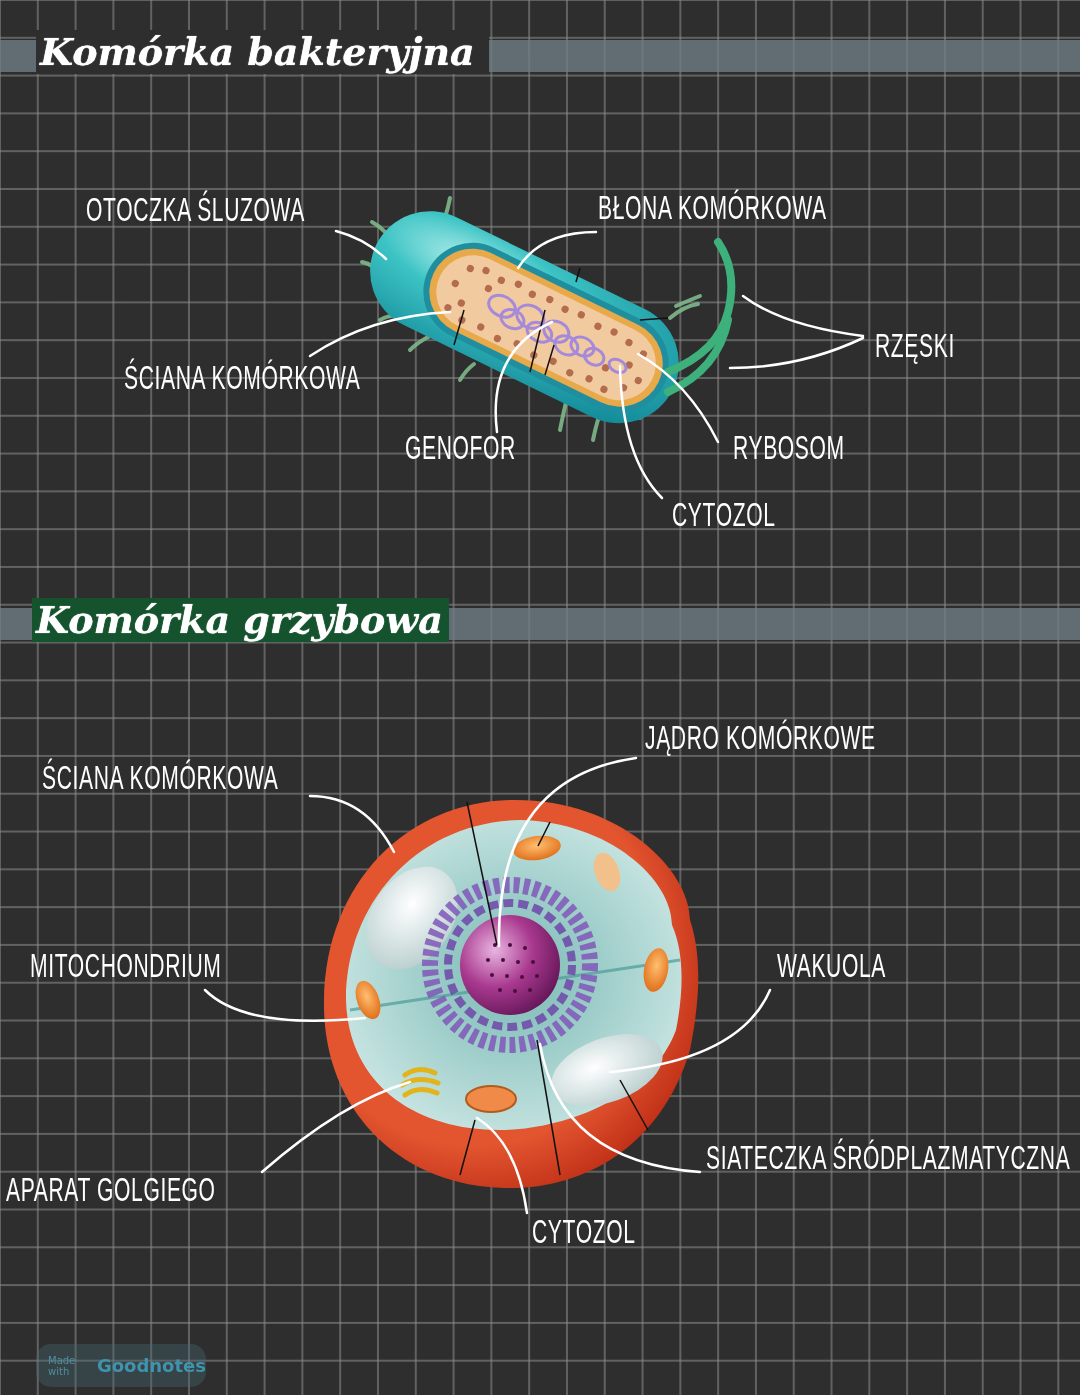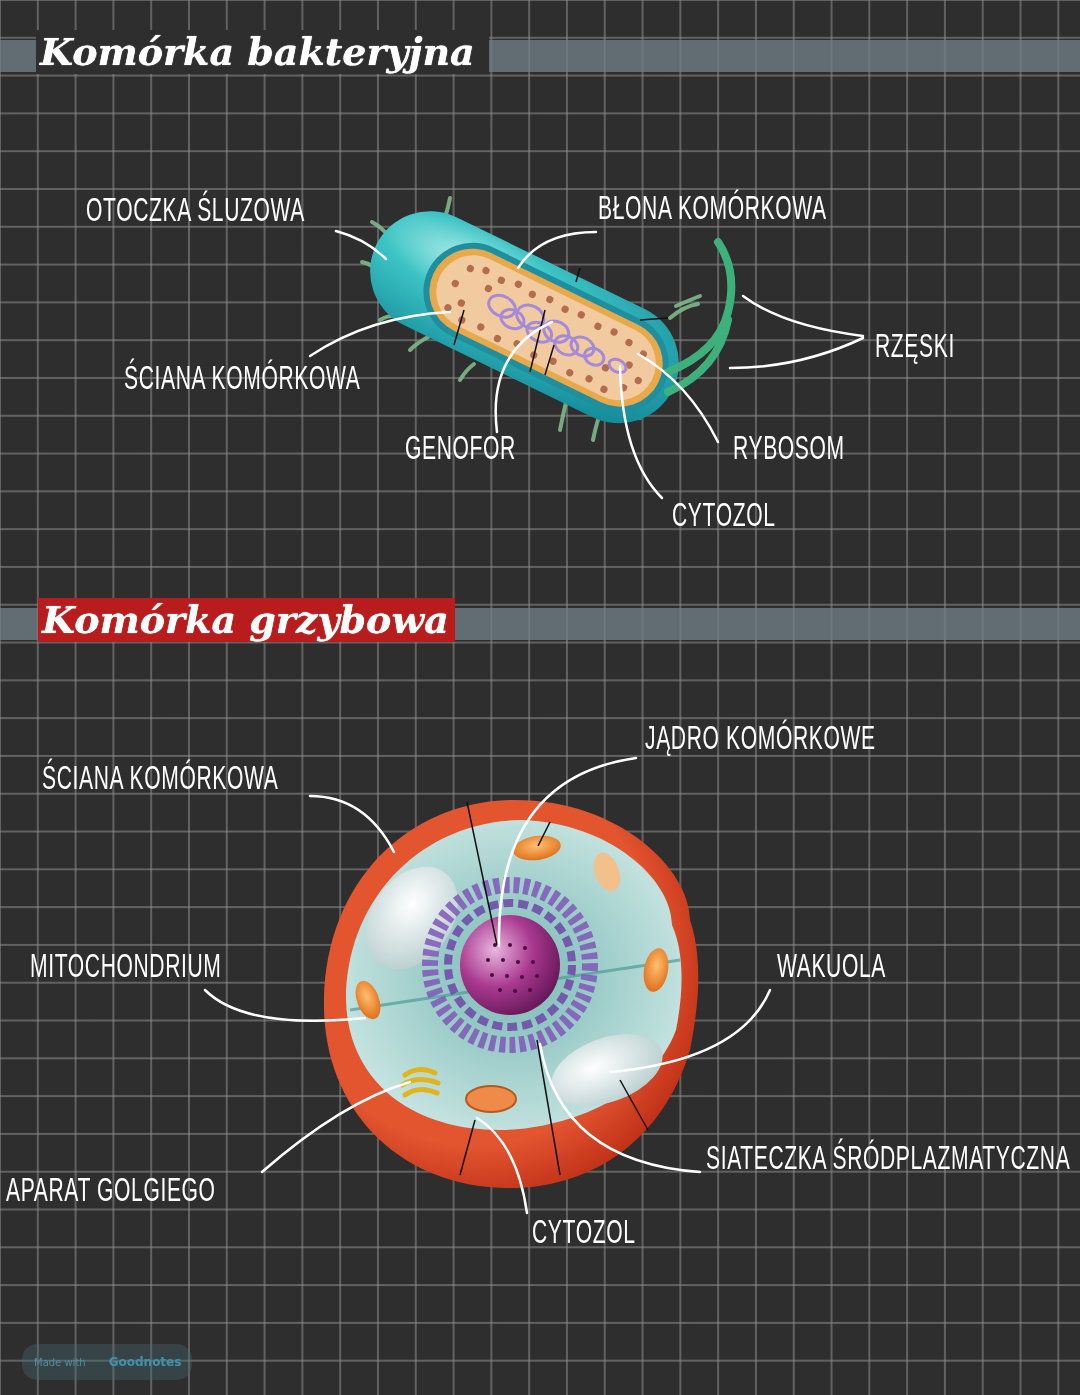--- a/index.html
+++ b/index.html
@@ -25,35 +25,35 @@
   }
   .label {
     position: absolute; color: #ffffff;
     font-family: "Liberation Sans Narrow", "Liberation Sans", sans-serif;
     font-size: 34px; font-weight: normal; white-space: nowrap;
     transform: scaleX(0.62); transform-origin: left top;
     letter-spacing: 1px;
   }
   svg.art { position: absolute; left: 0; top: 0; pointer-events: none; }
   .badge {
-    position: absolute; left: 22px; top: 1344px; width: 170px; height: 36px;
+    position: absolute; left: 36px; top: 1344px; width: 170px; height: 43px;
     border-radius: 15px; background: rgba(70,110,120,0.35);
-    display: flex; align-items: center; gap: 23px; padding-left: 12px; box-sizing: border-box;
+    display: flex; align-items: center; gap: 9px; padding-left: 12px; box-sizing: border-box;
   }
   .badge .made { color: #4f8fa0; font-size: 10px; font-family: "DejaVu Sans", sans-serif; }
-  .badge .brand { color: #3f93ad; font-size: 12px; font-family: "DejaVu Sans", sans-serif; font-weight: bold; text-align: right; }
+  .badge .brand { color: #3f93ad; font-size: 18px; font-family: "DejaVu Sans", sans-serif; font-weight: bold; text-align: right; }
 </style>
 </head>
 <body>
 
 <div class="band" style="top:40px;"></div>
 <div class="band" style="top:608px;"></div>
 
 <div class="section-title" style="left:36px; top:30px; background:#2e2e2e; padding:0 14px 0 4px; height:44px; line-height:44px;">Komórka bakteryjna</div>
-<div class="section-title" style="left:38px; top:598px; background:#b91c1c; padding:0 6px 0 4px; height:44px; line-height:44px;">Komórka grzybowa</div>
+<div class="section-title" style="left:32px; top:598px; background:#14532d; padding:0 6px 0 4px; height:44px; line-height:44px;">Komórka grzybowa</div>
 
 <svg class="art" width="1080" height="1395" viewBox="0 0 1080 1395">
   <defs>
     <radialGradient id="capsule" cx="0.3" cy="0.3" r="0.9">
       <stop offset="0" stop-color="#b9f1ee"></stop>
       <stop offset="0.35" stop-color="#3cc3c4"></stop>
       <stop offset="1" stop-color="#138a99"></stop>
     </radialGradient>
     <radialGradient id="nucleusG" cx="0.35" cy="0.35" r="0.75">
       <stop offset="0" stop-color="#e8b5e0"></stop>

